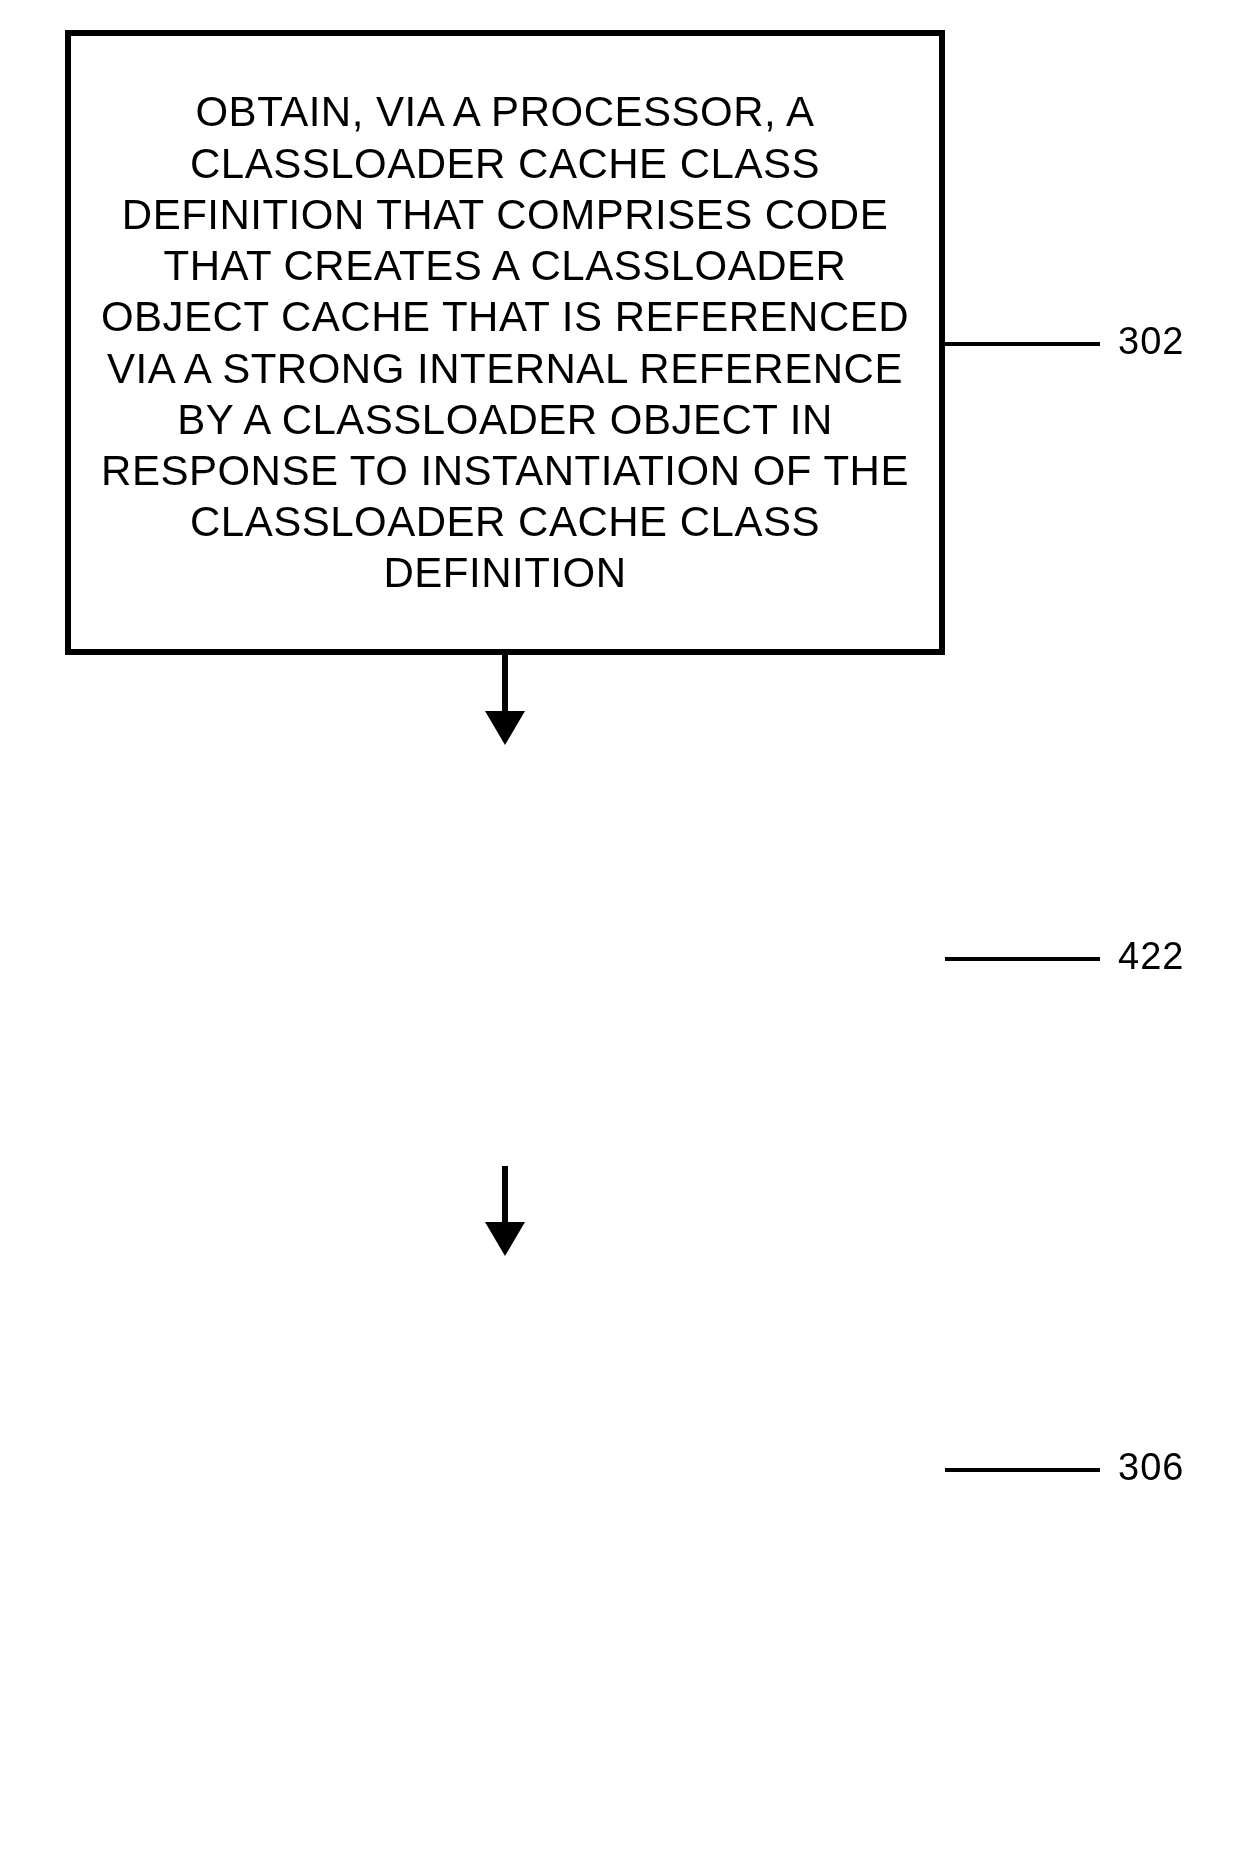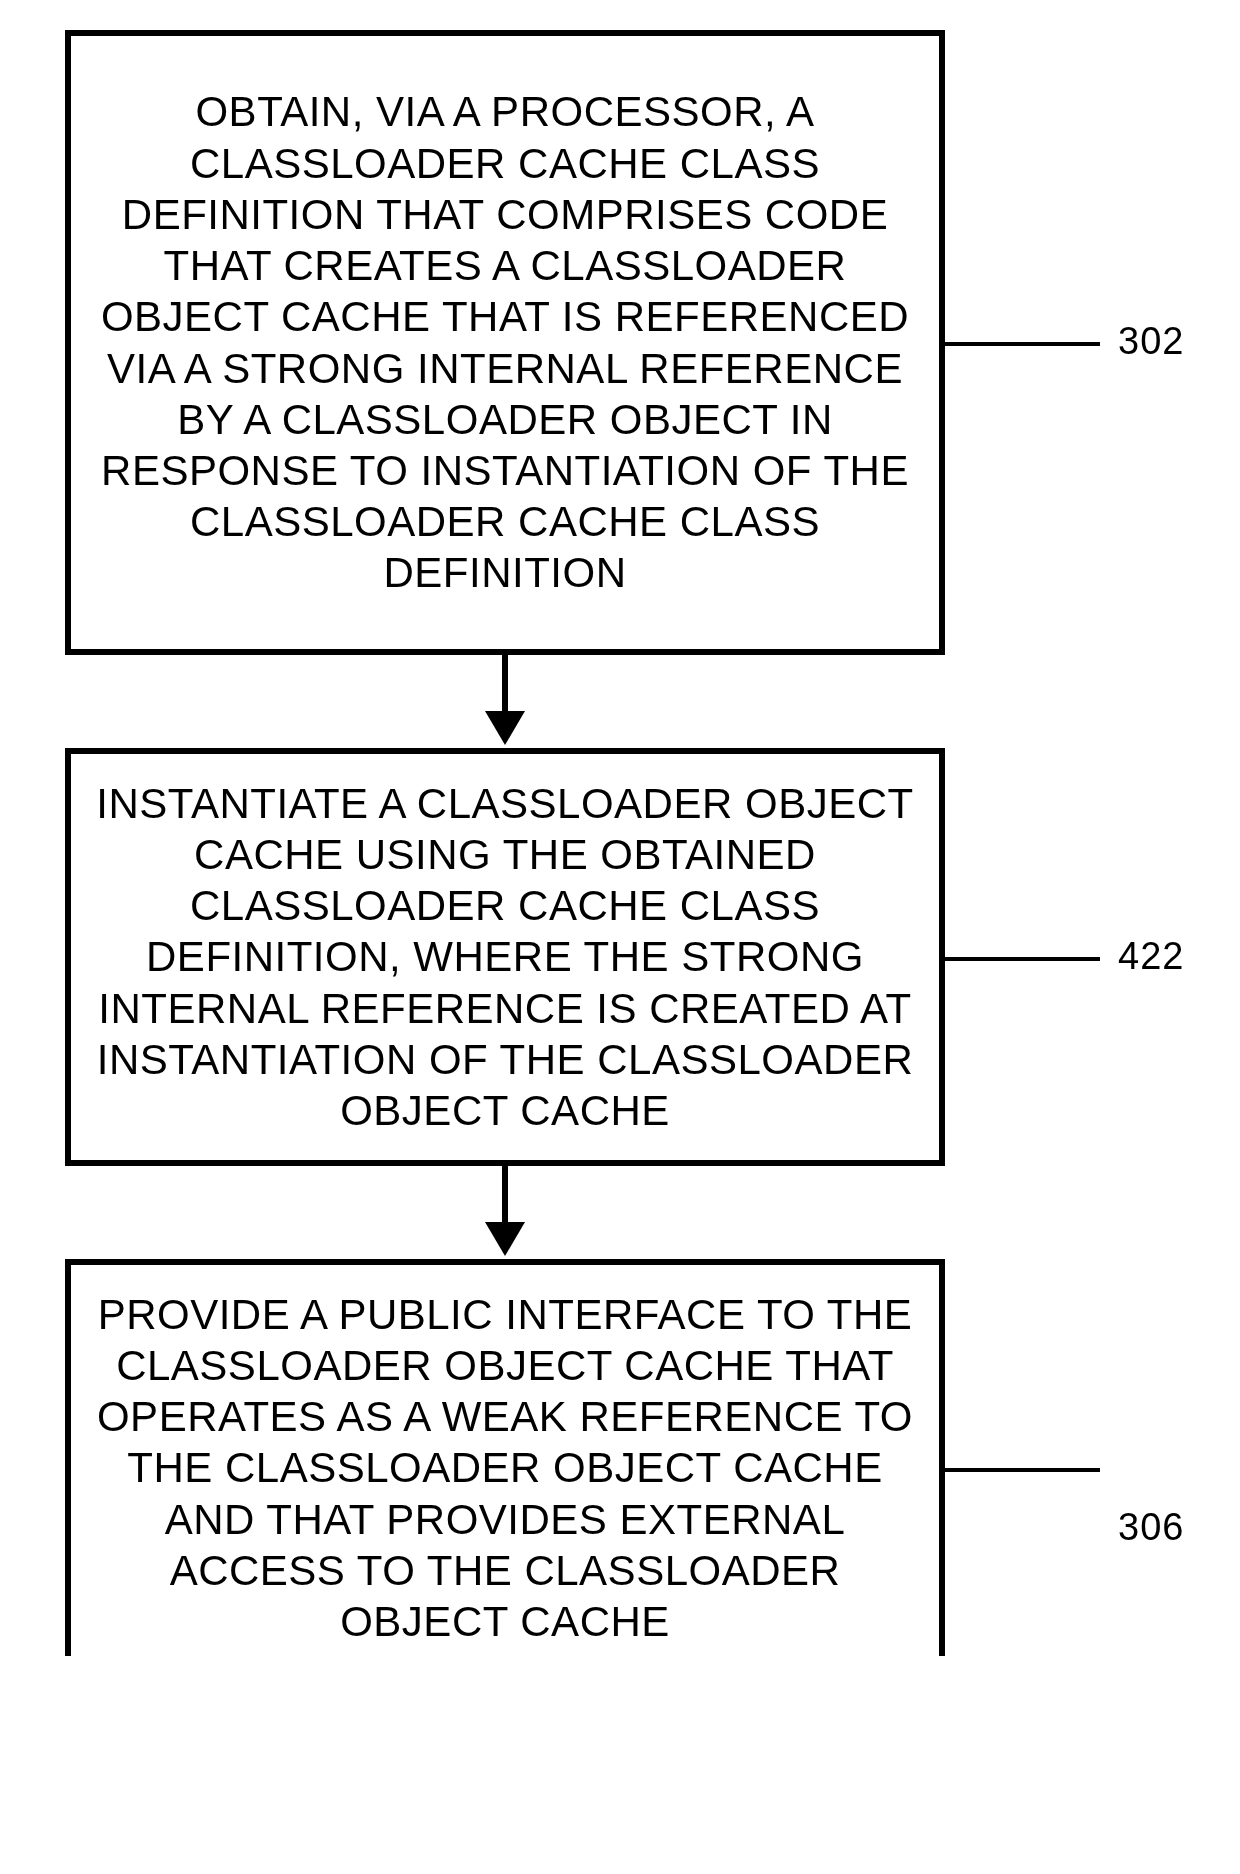--- a/index.html
+++ b/index.html
@@ -59,28 +59,22 @@
 
   <div class="box" style="left:65px; top:30px; width:880px; height:625px;">
     <span>OBTAIN, VIA A PROCESSOR, A CLASSLOADER CACHE CLASS DEFINITION THAT COMPRISES CODE THAT CREATES A CLASSLOADER OBJECT CACHE THAT IS REFERENCED VIA A STRONG INTERNAL REFERENCE BY A CLASSLOADER OBJECT IN RESPONSE TO INSTANTIATION OF THE CLASSLOADER CACHE CLASS DEFINITION</span>
   </div>
   <div class="leader" style="left:945px; top:342px; width:155px;"></div>
   <div class="label" style="left:1118px; top:320px;">302</div>
 
   <div class="arrow-stem" style="left:502px; top:655px; height:58px;"></div>
   <div class="arrow-head" style="left:485px; top:711px;"></div>
 
-  <div class="box" style="left:65px; top:748px; width:880px; height:418px;">
-    <span>INSTANTIATE A CLASSLOADER OBJECT CACHE USING THE OBTAINED CLASSLOADER CACHE CLASS DEFINITION, WHERE THE STRONG INTERNAL REFERENCE IS CREATED AT INSTANTIATION OF THE CLASSLOADER OBJECT CACHE</span>
-  </div>
   <div class="leader" style="left:945px; top:957px; width:155px;"></div>
   <div class="label" style="left:1118px; top:935px;">422</div>
 
   <div class="arrow-stem" style="left:502px; top:1166px; height:58px;"></div>
   <div class="arrow-head" style="left:485px; top:1222px;"></div>
 
-  <div class="box" style="left:65px; top:1259px; width:880px; height:418px;">
-    <span>PROVIDE A PUBLIC INTERFACE TO THE CLASSLOADER OBJECT CACHE THAT OPERATES AS A WEAK REFERENCE TO THE CLASSLOADER OBJECT CACHE AND THAT PROVIDES EXTERNAL ACCESS TO THE CLASSLOADER OBJECT CACHE</span>
-  </div>
   <div class="leader" style="left:945px; top:1468px; width:155px;"></div>
-  <div class="label" style="left:1118px; top:1506px;">306</div>
+  <div class="label" style="left:1118px; top:1446px;">306</div>
 
 </div>
 
 </body></html>

